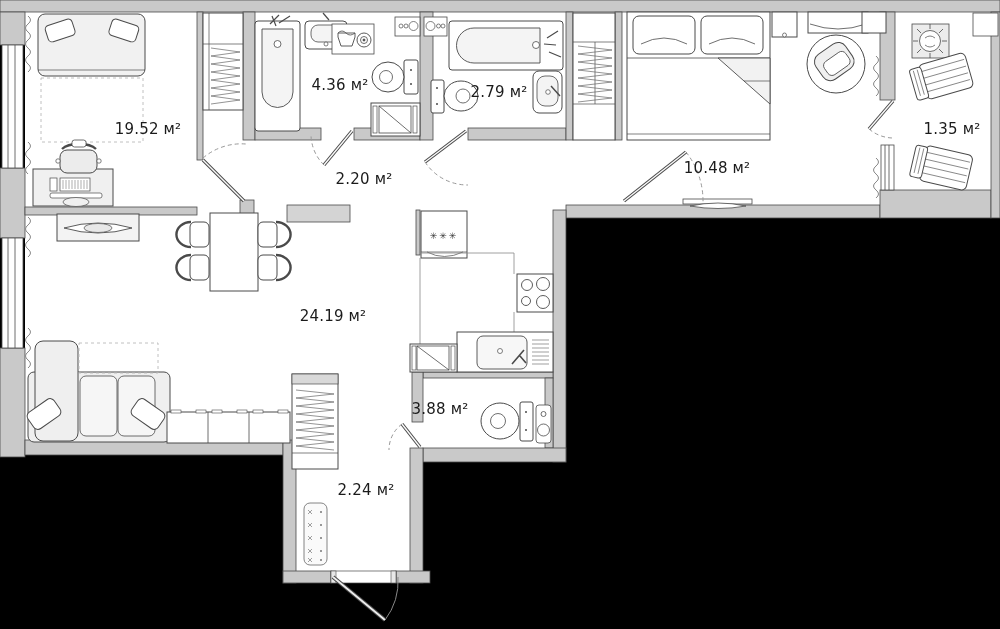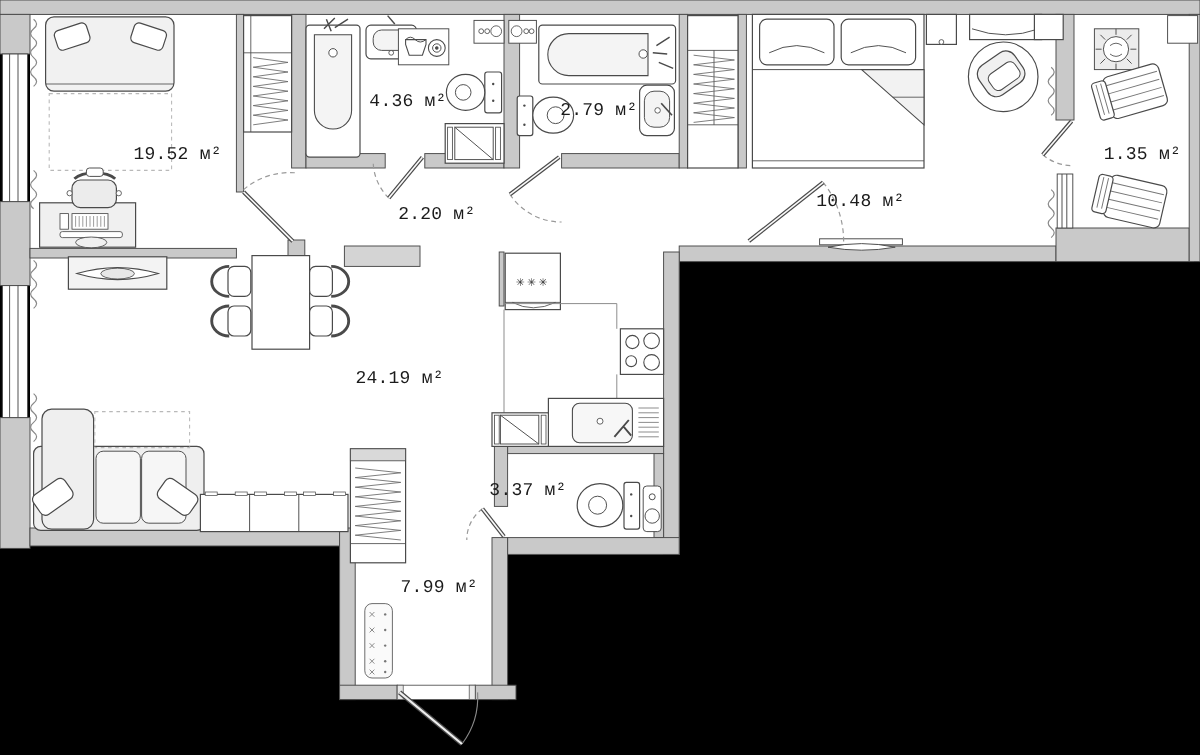--- a/index.html
+++ b/index.html
@@ -1,20 +1,20 @@
 <!DOCTYPE html>
 <html><head>
 <meta charset="utf-8">
 <style>
   html,body{margin:0;padding:0;background:#000;}
   #plan{position:relative;width:1000px;height:629px;background:#000;overflow:hidden;
         font-family:"DejaVu Sans","Liberation Sans",sans-serif;}
   #plan svg{position:absolute;left:0;top:0;}
   .area-label{position:absolute;transform:translate(-50%,-50%);font-size:15px;color:#1b1b1b;
-              white-space:nowrap;letter-spacing:.2px;font-family:Liberation Mono, monospace;}
+              white-space:nowrap;letter-spacing:.2px;}
   .freezer{position:absolute;transform:translate(-50%,-50%);font-size:9px;color:#333;
            letter-spacing:2px;white-space:nowrap;}
 </style>
 </head>
 <body>
 
 <div id="plan">
 <svg width="1000" height="629" viewBox="0 0 1000 629">
   <defs>
     <g id="lounger">
@@ -394,16 +394,16 @@
   </g>
 </svg>
 
   <div class="area-label" style="left:148px;top:129px">19.52 м²</div>
   <div class="area-label" style="left:340px;top:85px">4.36 м²</div>
   <div class="area-label" style="left:499px;top:92px">2.79 м²</div>
   <div class="area-label" style="left:364px;top:179px">2.20 м²</div>
   <div class="area-label" style="left:717px;top:168px">10.48 м²</div>
   <div class="area-label" style="left:952px;top:129px">1.35 м²</div>
   <div class="area-label" style="left:333px;top:316px">24.19 м²</div>
-  <div class="area-label" style="left:440px;top:409px">3.37 м²</div>
-  <div class="area-label" style="left:366px;top:490px">7.99 м²</div>
+  <div class="area-label" style="left:440px;top:409px">3.88 м²</div>
+  <div class="area-label" style="left:366px;top:490px">2.24 м²</div>
   <div class="freezer" style="left:444px;top:236px">✳✳✳</div>
 </div>
 
 </body></html>

